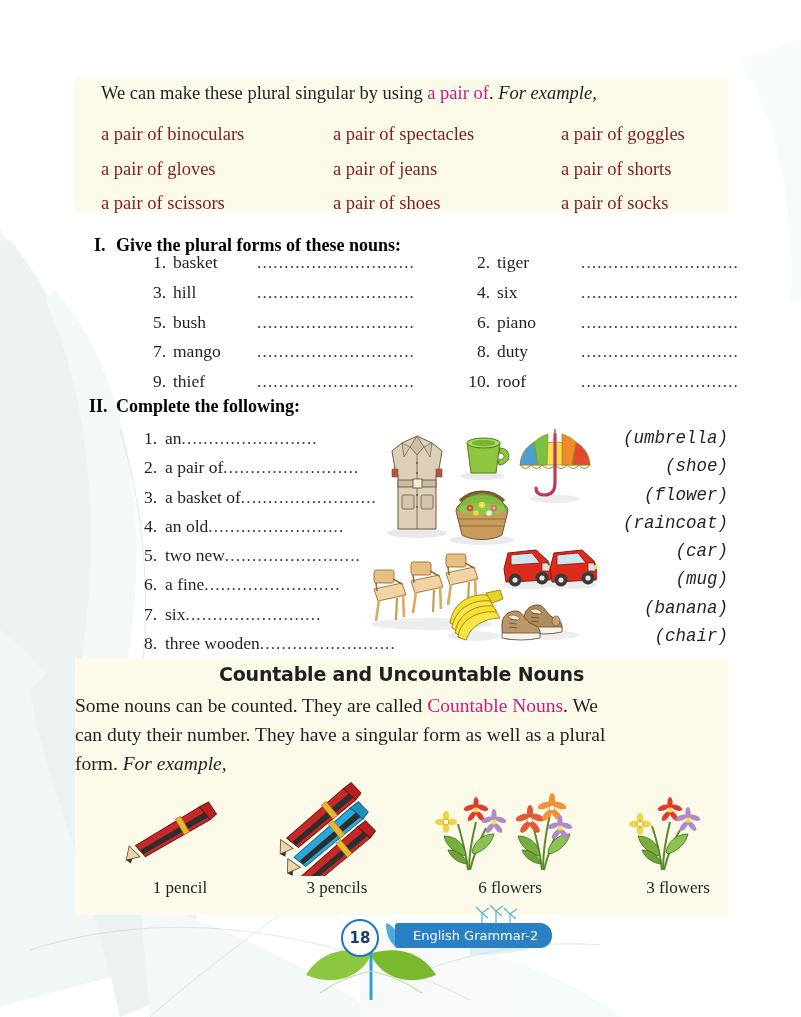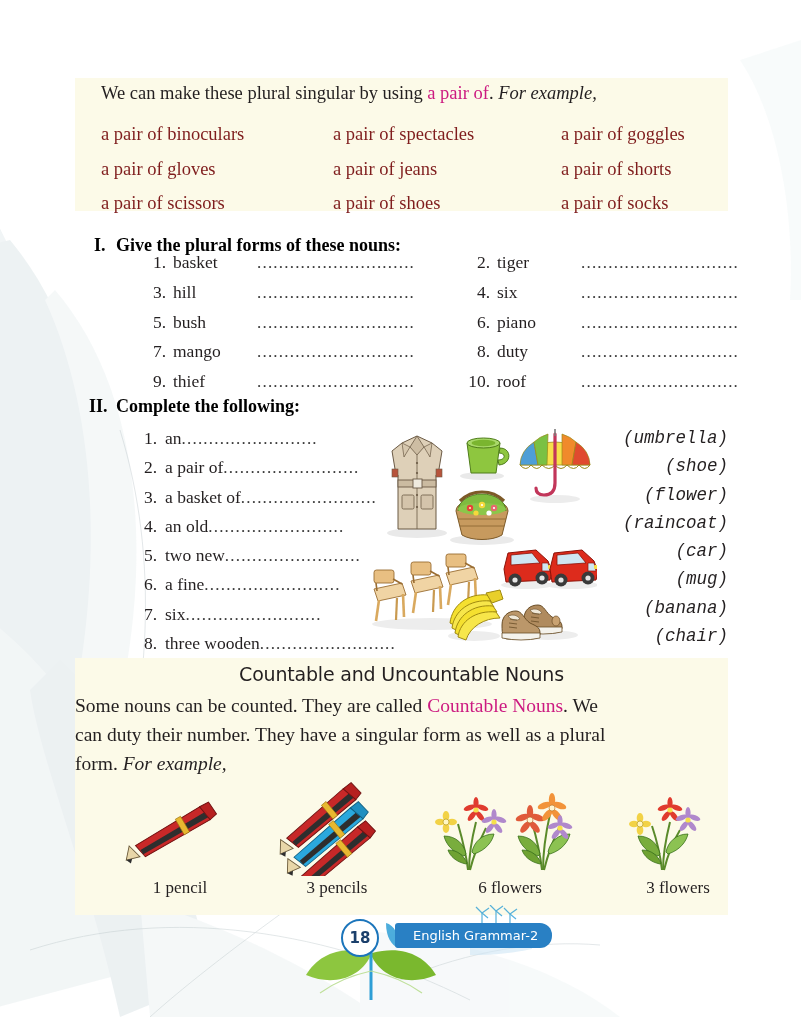--- a/index.html
+++ b/index.html
@@ -64,21 +64,21 @@
   .illus{position:absolute;left:372px;top:427px;width:225px;height:215px;}
 
   
   .cream-bot{
     position:absolute;left:75px;top:658px;width:653px;height:257px;
     background:#fcfae8;
   }
   .sec-title{
     position:absolute;left:0;top:5px;width:100%;text-align:center;
     font-family:"DejaVu Sans", sans-serif;
-    font-size:19px;font-weight:normal;color:#231f20;letter-spacing:-0.2px;
+    font-size:19px;font-weight:bold;color:#231f20;letter-spacing:-0.2px;
   }
   .sec-body{
     position:absolute;left:0;top:33px;width:653px;
     font-size:19.5px;color:#231f20;line-height:29px;
     text-align:justify;
   }
   .sec-body span.l{display:block;white-space:nowrap;}
 
   .countrow{position:absolute;left:0;top:120px;width:653px;height:130px;}
   .cell{position:absolute;text-align:center;}

